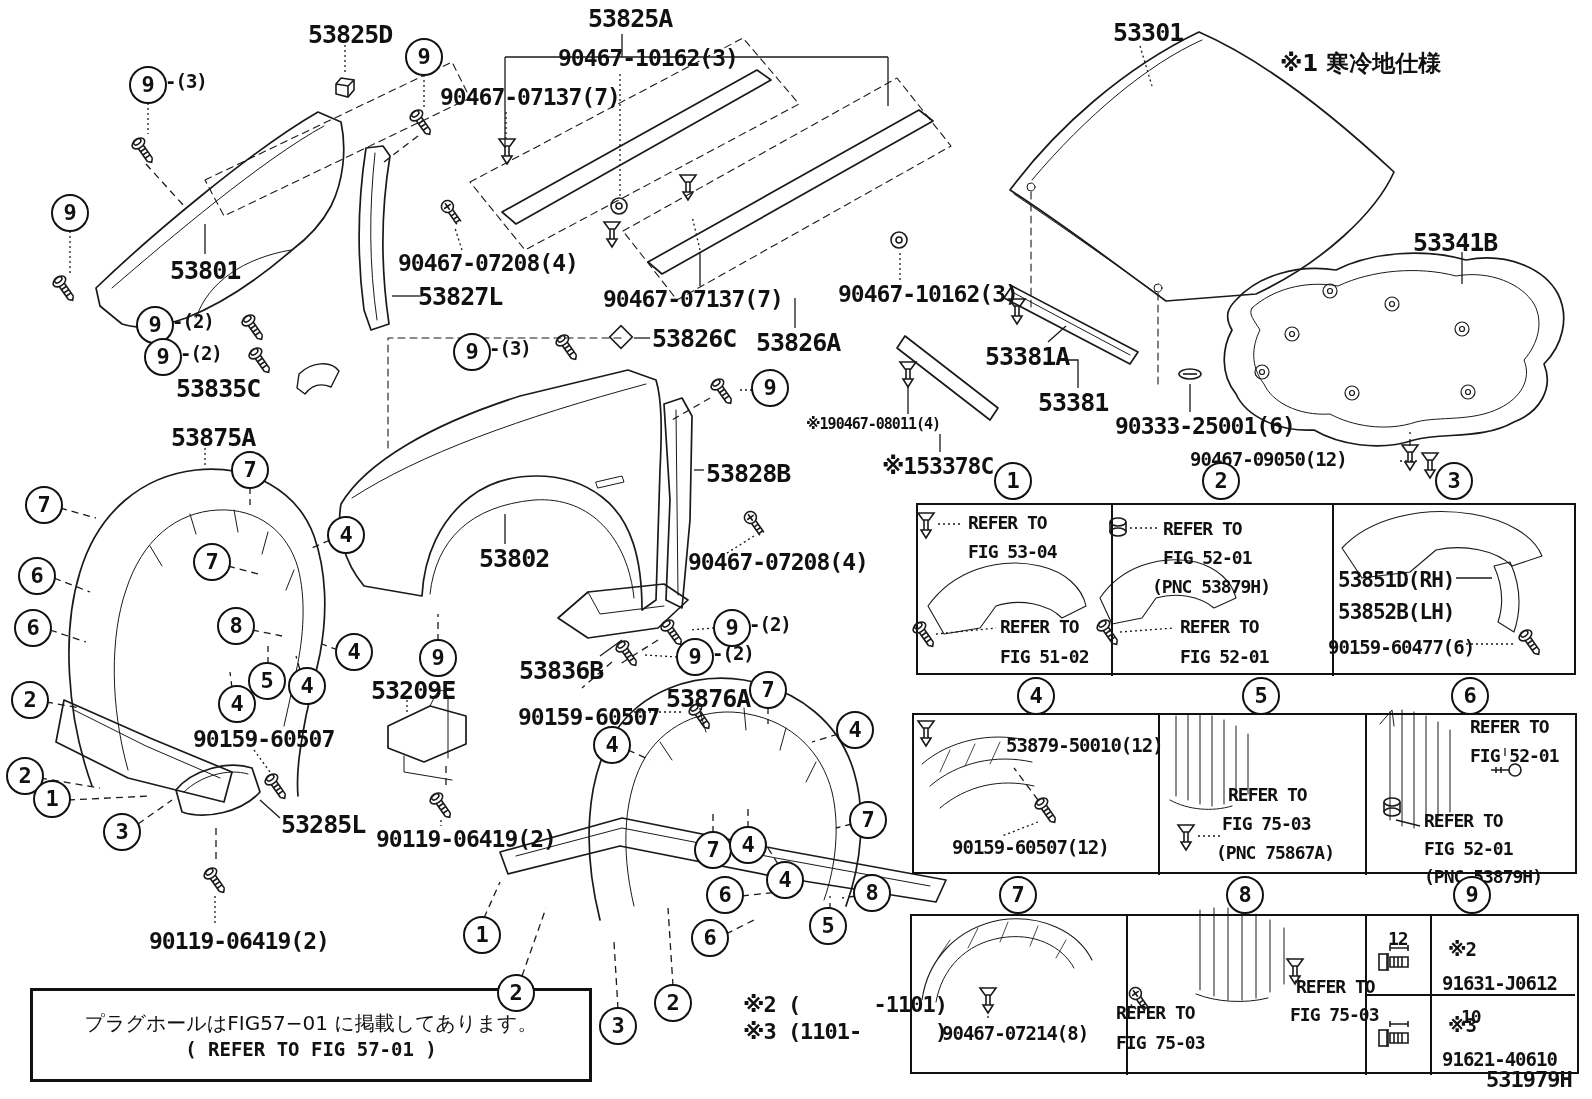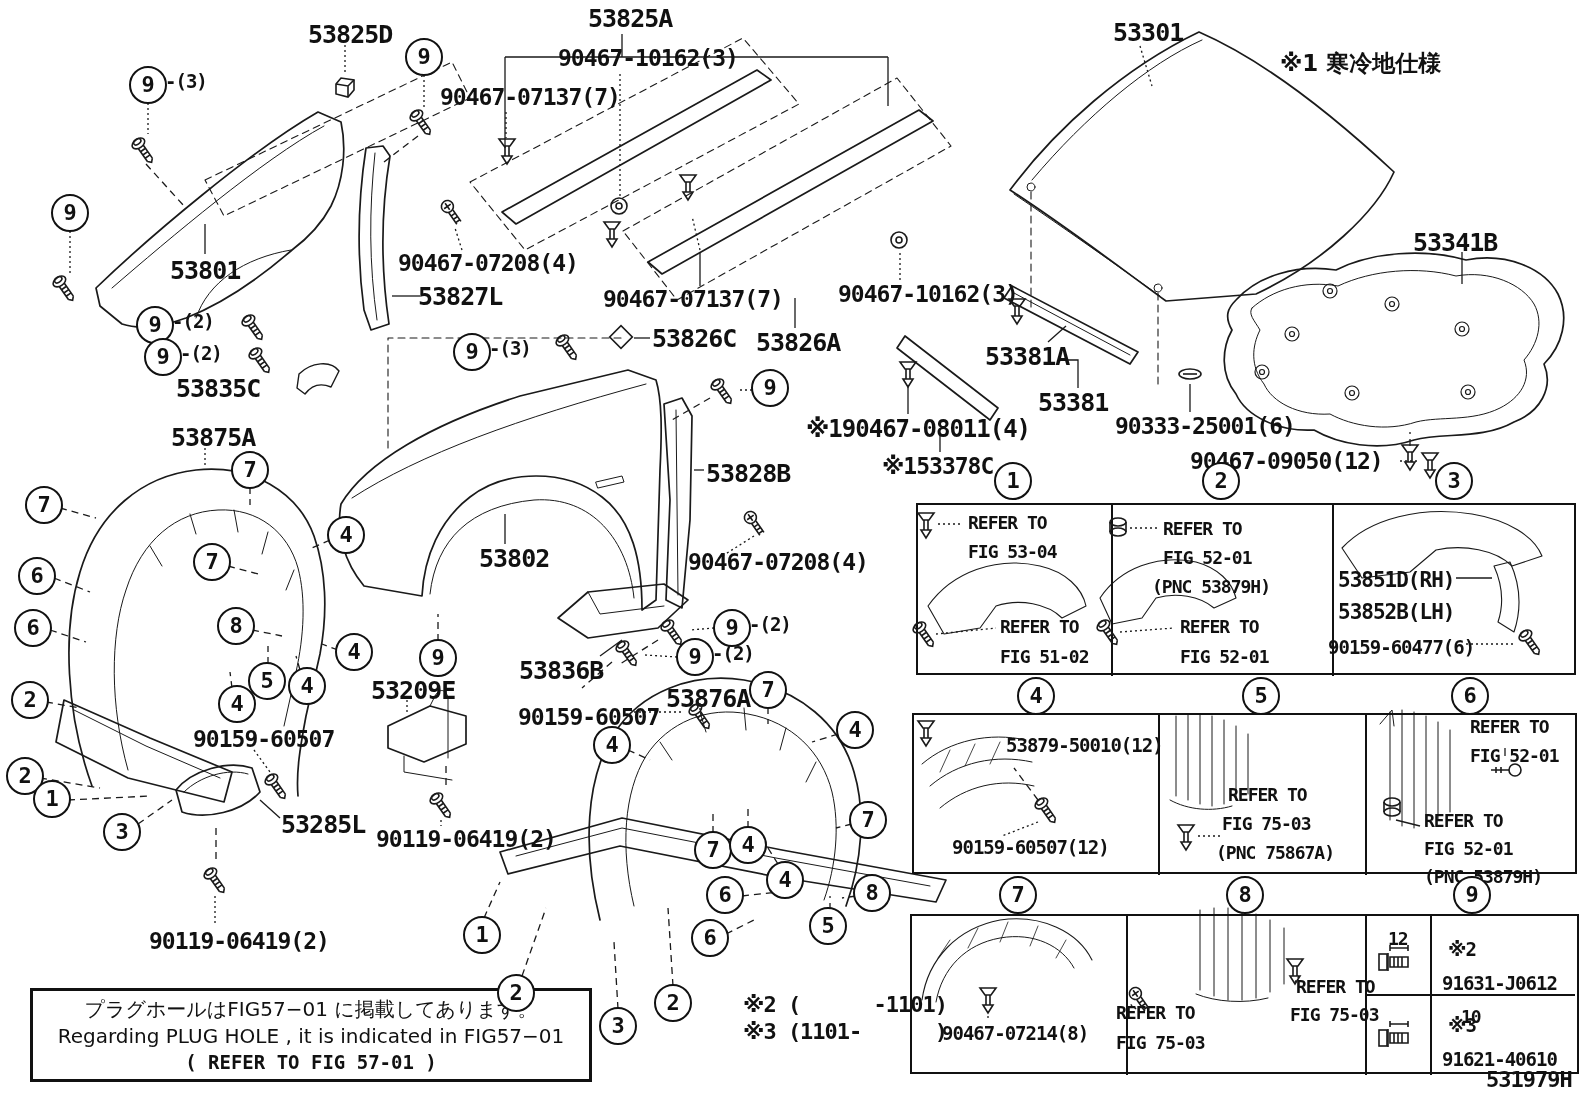--- a/index.html
+++ b/index.html
@@ -234,21 +234,20 @@
   <div class="gridline" style="left:1158px;top:713px;width:2px;height:162px;"></div>
   <div class="gridline" style="left:1365px;top:713px;width:2px;height:162px;"></div>
   <div class="gridbox" style="left:910px;top:914px;width:665px;height:156px;"></div>
   <div class="gridline" style="left:1126px;top:914px;width:2px;height:161px;"></div>
   <div class="gridline" style="left:1365px;top:914px;width:2px;height:161px;"></div>
   <div class="gridline" style="left:1430px;top:914px;width:2px;height:161px;"></div>
   <div class="gridline" style="left:1365px;top:994px;width:210px;height:2px;"></div>
 
   <div id="noteBox">
     <div class="nb1">プラグホールはFIG57−01 に掲載してあります。</div>
-    <div class="nb2">Regarding PLUG HOLE , it is indicated in FIG57−01</div>
     <div class="nb3">(  REFER TO FIG 57-01  )</div>
   </div>
 
 <div class="plabel" style="left: 308px; top: 22px;">53825D</div>
     <div class="plabel" style="left: 588px; top: 6px;">53825A</div>
     <div class="plabel" style="left: 558px; top: 47px; font-size: 23px;">90467-10162(3)</div>
     <div class="plabel" style="left: 440px; top: 86px; font-size: 23px;">90467-07137(7)</div>
     <div class="plabel" style="left: 1113px; top: 20px;">53301</div>
     <div class="plabel jp" style="left: 1280px; top: 52px; font-size: 23px;">※1 寒冷地仕様</div>
     <div class="plabel" style="left: 170px; top: 258px;">53801</div>
@@ -256,24 +255,24 @@
     <div class="plabel" style="left: 418px; top: 284px;">53827L</div>
     <div class="plabel" style="left: 603px; top: 288px; font-size: 23px;">90467-07137(7)</div>
     <div class="plabel" style="left: 838px; top: 283px; font-size: 23px;">90467-10162(3)</div>
     <div class="plabel" style="left: 1413px; top: 230px;">53341B</div>
     <div class="plabel" style="left: 652px; top: 326px;">53826C</div>
     <div class="plabel" style="left: 756px; top: 330px;">53826A</div>
     <div class="plabel" style="left: 985px; top: 344px;">53381A</div>
     <div class="plabel" style="left: 176px; top: 376px;">53835C</div>
     <div class="plabel" style="left: 1038px; top: 390px;">53381</div>
     <div class="plabel" style="left: 1115px; top: 415px; font-size: 23px;">90333-25001(6)</div>
-    <div class="plabel" style="left: 806px; top: 417px; font-size: 24px;">※190467-08011(4)</div>
+    <div class="plabel" style="left: 806px; top: 417px; font-size: 15px;">※190467-08011(4)</div>
     <div class="plabel" style="left: 171px; top: 425px;">53875A</div>
     <div class="plabel" style="left: 882px; top: 455px; font-size: 23px;">※153378C</div>
-    <div class="plabel" style="left: 1190px; top: 450px; font-size: 23px;">90467-09050(12)</div>
+    <div class="plabel" style="left: 1190px; top: 450px; font-size: 19px;">90467-09050(12)</div>
     <div class="plabel" style="left: 706px; top: 461px;">53828B</div>
     <div class="plabel" style="left: 479px; top: 546px;">53802</div>
     <div class="plabel" style="left: 688px; top: 551px; font-size: 23px;">90467-07208(4)</div>
     <div class="plabel" style="left: 519px; top: 658px;">53836B</div>
     <div class="plabel" style="left: 371px; top: 678px;">53209E</div>
     <div class="plabel" style="left: 518px; top: 706px; font-size: 23px;">90159-60507</div>
     <div class="plabel" style="left: 666px; top: 686px;">53876A</div>
     <div class="plabel" style="left: 193px; top: 728px; font-size: 23px;">90159-60507</div>
     <div class="plabel" style="left: 281px; top: 812px;">53285L</div>
     <div class="plabel" style="left: 376px; top: 828px; font-size: 23px;">90119-06419(2)</div>

